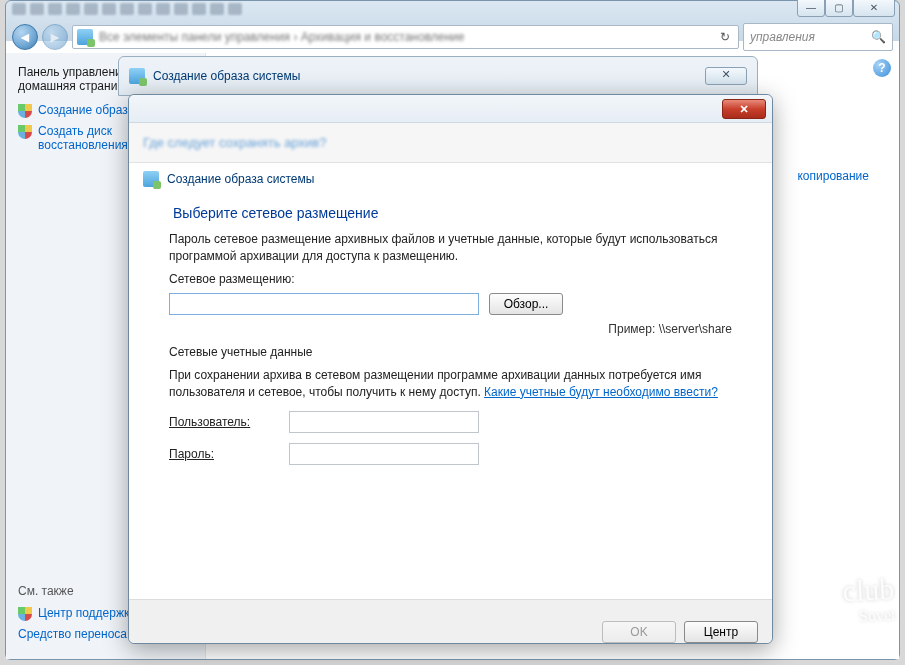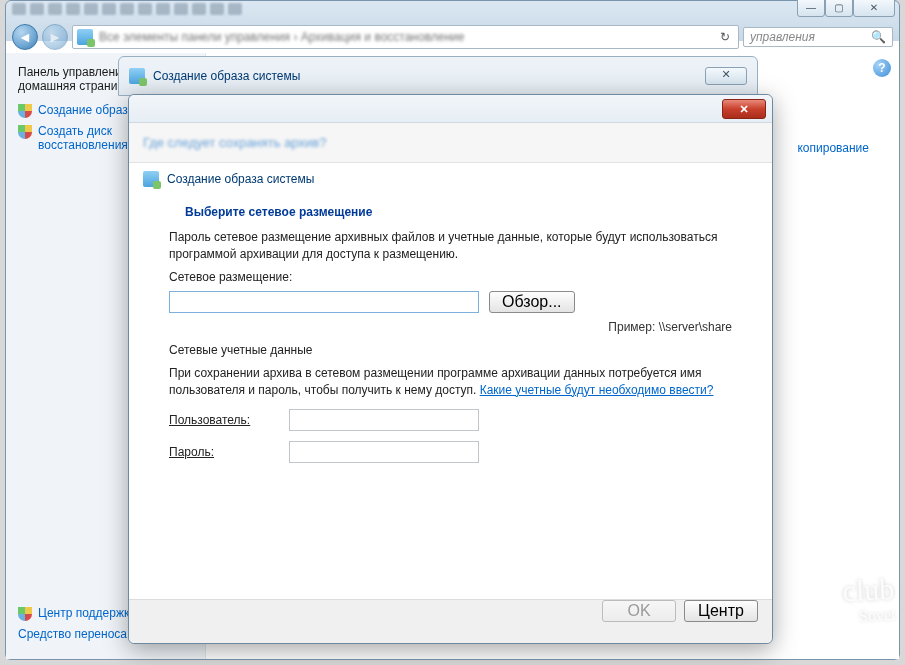--- a/index.html
+++ b/index.html
@@ -68,21 +68,21 @@
     display: flex; align-items: center;
     padding: 0 4px;
     color: #888;
     filter: blur(0.5px);
   }
   .addr-bar .folder-ico { width: 16px; height: 16px; background: linear-gradient(#8fd0f5,#4ca4dd); border-radius: 2px; margin-right: 6px; position: relative; }
   .addr-bar .folder-ico::after { content:""; position:absolute; right:-2px; bottom:-2px; width:8px; height:8px; background:#7cc46a; border-radius:2px; }
   .addr-bar .blur-text { filter: blur(1.5px); color:#777; }
   .addr-x { margin-left: auto; width:18px; text-align:center; color:#555; }
   .search-box {
-    width: 150px; height: 20px;
+    width: 150px; height: 28px;
     border: 1px solid #a8b8c6; border-radius: 2px;
     background: #fff;
     display: flex; align-items: center; padding: 0 6px;
     color: #888; font-style: italic;
   }
   .search-box .mag { margin-left: auto; color: #6792c0; font-style: normal; }
 
   .content-row {
     position: absolute;
     top: 52px; left: 0; right: 0; bottom: 0;
@@ -112,21 +112,21 @@
     position: absolute;
     bottom: 12px; left: 12px;
   }
   .sidebar-bottom .see-also { color: #555; margin-bottom: 8px; }
   .main-area {
     flex: 1;
     position: relative;
     padding: 20px;
   }
   .main-area .rt-link {
-    position: absolute; right: 30px; top: 88px;
+    position: absolute; right: 30px; top: 116px;
     color: #0066cc;
   }
   .help-btn {
     position: absolute; right: 8px; top: 6px;
     width: 18px; height: 18px; border-radius: 50%;
     background: radial-gradient(circle at 30% 30%, #a6d2f7, #3d8fd8);
     color: #fff; text-align: center; font-weight: bold;
     font-size: 12px; line-height: 18px;
   }
 
@@ -203,61 +203,61 @@
     padding: 8px 14px 0;
     color: #003a74;
   }
   .dialog-body {
     flex: 1;
     padding: 4px 40px 10px 40px;
     color: #222;
   }
   .dialog-body h2 {
     color: #003a98;
-    font-size: 12px;
-    font-weight: bold;
-    margin: 14px 16px 10px;
+    font-size: 14px;
+    font-weight: normal;
+    margin: 14px 4px 10px;
   }
   .dialog-body p { margin: 6px 0; line-height: 1.4; }
   .field-row { display: flex; gap: 10px; align-items: center; margin: 6px 0 2px; }
   .text-input {
     height: 22px;
     border: 1px solid #7eb0dd;
     background: #fff;
     padding: 2px 4px;
     font-family: inherit; font-size: 12px;
   }
   .loc-input { width: 310px; }
   .btn {
     height: 22px;
     min-width: 74px;
     padding: 0 12px;
     border: 1px solid #8a8a8a;
     border-radius: 3px;
     background: linear-gradient(#fdfdfd, #e4e4e4);
-    font-family: inherit; font-size: 16px;
+    font-family: inherit; font-size: 12px;
     cursor: pointer;
   }
   .btn:disabled {
     color: #9a9a9a;
     background: linear-gradient(#f6f6f6,#ececec);
     border-color: #bcbcbc;
     cursor: default;
   }
   .example { color: #333; margin-top: 2px; text-align: right; }
   .cred-row { display: flex; align-items: center; margin: 10px 0; }
   .cred-row label { width: 120px; text-decoration: underline; }
   .cred-input { width: 190px; height: 22px; border: 1px solid #c0c6cc; padding: 2px 4px; font-family: inherit; }
   a.inline { color: #0066cc; text-decoration: underline; cursor: pointer; }
 
   .dialog-footer {
     height: 44px;
     border-top: 1px solid #dcdcdc;
     background: #f0f0f0;
-    display: flex; align-items: flex-start; justify-content: flex-end;
+    display: flex; align-items: flex-end; justify-content: flex-end;
     padding: 0 14px; gap: 8px;
     border-radius: 0 0 6px 6px;
   }
 
   .watermark {
     position: absolute;
     right: 10px; bottom: 40px;
     font-family: cursive;
     font-size: 30px;
     color: rgba(255,255,255,0.85);
@@ -315,20 +315,21 @@
       <div class="sidebar-link">
         <span class="shield-ico"></span>
         <span>Создание образа системы</span>
       </div>
       <div class="sidebar-link">
         <span class="shield-ico"></span>
         <span>Создать диск восстановления системы</span>
       </div>
 
       <div class="sidebar-bottom">
+        <div class="see-also">См. также</div>
         <div class="sidebar-link">
           <span class="shield-ico"></span>
           <span>Центр поддержки</span>
         </div>
         <div class="sidebar-link" style="color:#0066cc">
           <span>Средство переноса данных Windows</span>
         </div>
       </div>
     </div>
 
@@ -356,30 +357,30 @@
 
   <div class="dialog-subhead2">
     <span class="sys-ico"></span>
     <span>Создание образа системы</span>
   </div>
 
   <div class="dialog-body">
     <h2>Выберите сетевое размещение</h2>
     <p>Пароль сетевое размещение архивных файлов и учетные данные, которые будут использоваться программой архивации для доступа к размещению.</p>
 
-    <p>Сетевое размещение:</p>
+    <p>Сетевое размещению:</p>
     <div class="field-row">
       <input type="text" class="text-input loc-input" value="" style="">
       <button class="btn">Обзор...</button>
     </div>
     <p class="example">Пример: \\server\share</p>
 
     <p style="">Сетевые учетные данные</p>
     <p>
-      <span>При сохранении архива в сетевом размещении программе архивации данных потребуется имя пользователя и пароль, чтобы получить к нему доступ. </span><a class="inline">Какие учетные будут необходимо ввести?</a>
+      <span>При сохранении архива в сетевом размещении программе архивации данных потребуется имя пользователя и сетевое, чтобы получить к нему доступ. </span><a class="inline">Какие учетные будут необходимо ввести?</a>
     </p>
 
     <div class="cred-row">
       <label>Пользователь:</label>
       <input type="text" class="cred-input" style="">
     </div>
     <div class="cred-row">
       <label>Пароль:</label>
       <input type="password" class="cred-input" style="">
     </div>

